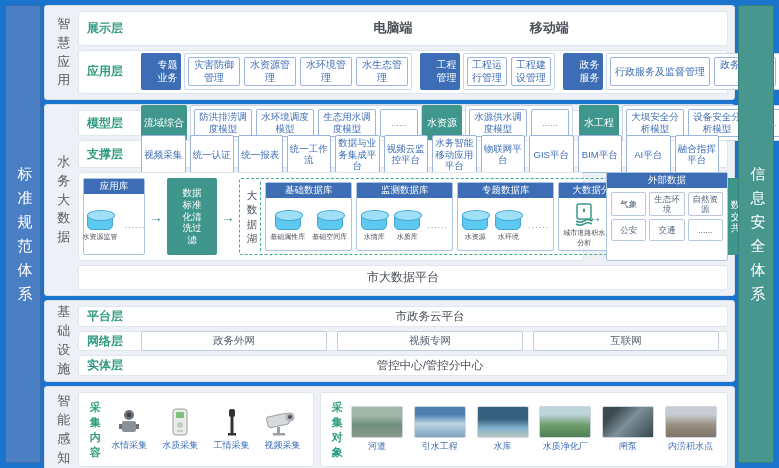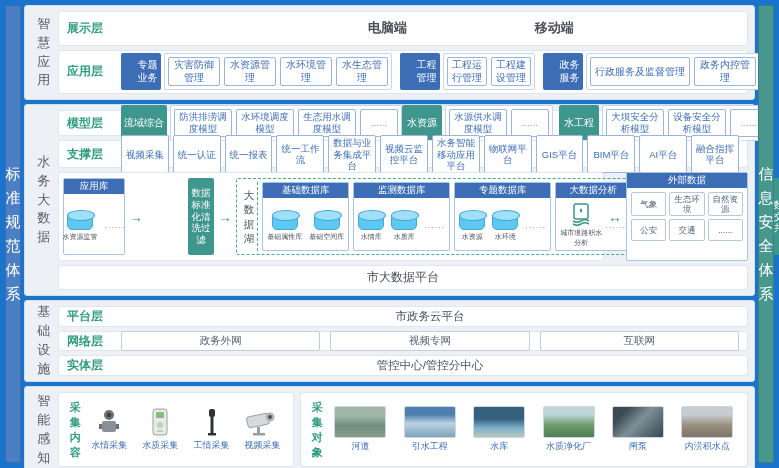--- a/index.html
+++ b/index.html
@@ -2,21 +2,21 @@
 <html><head>
 <meta charset="utf-8">
 <style>
   * { box-sizing: border-box; margin: 0; padding: 0; }
   html,body { width:779px; height:468px; }
   body { font-family: "Liberation Sans", "DejaVu Sans", sans-serif; }
 
   .frame { width:779px; height:468px; background:#1a73cd; display:flex; padding:5px; gap:3px; }
 
   
-  .vbanner { width:16px; border-radius:2px; display:flex; align-items:center; justify-content:center; }
+  .vbanner { width:36px; border-radius:2px; display:flex; align-items:center; justify-content:center; }
   .vbanner.left  { background:#4b7fc3; border:1px solid #3a6cae; }
   .vbanner.right { background:#48978f; border:1px solid #37837b; }
   .vstack { width:1.25em; text-align:right; word-break:break-all; line-height:1.35; }
   .vbanner .vstack { color:#fff; font-size:15px; line-height:1.6; }
 
   .main { flex:1; display:flex; flex-direction:column; gap:4px; min-width:0; }
 
   .band { background:#edf0f5; border:1px solid #d8dfe8; border-radius:3px; display:flex; gap:5px; padding:5px 6px; }
   .band-label-col { width:22px; display:flex; align-items:center; justify-content:center; }
   .band-label-col .vstack { color:#565c66; font-size:13px; line-height:1.45; }
@@ -48,21 +48,21 @@
   .model-groups .headbox { min-width:40px; max-width:46px; }
   .model-groups .itembox { width:58px; font-size:9.5px; }
   .model-groups .itembox.dots { width:38px; color:#8a97a8; }
   .support-items { flex:1; display:flex; gap:4px; }
   .sup-item { flex:1; background:#fff; border:1px solid #9ab4dc; color:#3c6db5; font-size:9.5px; line-height:1.2; display:flex; align-items:center; justify-content:center; text-align:center; border-radius:2px; padding:1px 2px; min-height:28px; }
 
   
   .flow-wrap { display:flex; align-items:stretch; gap:4px; }
   .flow-panel { background:#fff; border:1px solid #e0e6ed; border-radius:3px; flex:1; display:flex; align-items:center; gap:4px; padding:5px 4px; min-width:0; }
   .arrow { color:#3f968c; font-size:14px; font-weight:bold; flex:none; line-height:1; }
-  .vteal { background:#3f968c; color:#fff; font-size:9.5px; border-radius:2px; width:26px; align-self:stretch; display:flex; align-items:center; justify-content:center; flex:none;margin-left:41px; }
+  .vteal { background:#3f968c; color:#fff; font-size:9.5px; border-radius:2px; width:50px; align-self:stretch; display:flex; align-items:center; justify-content:center; flex:none; }
   .vteal .inner { width:22px; text-align:center; word-break:break-all; line-height:1.25; }
 
   .dbcard { background:#fff; border:1px solid #aac4e4; border-radius:2px; display:flex; flex-direction:column; flex:none; }
   .dbhead { background:#3c6db5; color:#fff; font-size:9.5px; text-align:center; padding:1px 2px; }
   .dbbody { flex:1; display:flex; align-items:center; justify-content:center; gap:7px; padding:4px 4px 2px; }
   .cylwrap { display:flex; flex-direction:column; align-items:center; gap:2px; }
   .cyl { width:26px; height:16px; background:#5ec9f0; border:1px solid #44a6d6; border-radius:3px 3px 5px 5px; position:relative; margin-top:5px; }
   .cyl::before { content:""; position:absolute; top:-5px; left:-1px; width:26px; height:9px; background:#9fe0f7; border:1px solid #44a6d6; border-radius:50%; }
   .cyl-label { font-size:7px; color:#4a4f57; white-space:nowrap; }
   .dots-txt { color:#8a97a8; font-size:9px; letter-spacing:1px; flex:none; }

